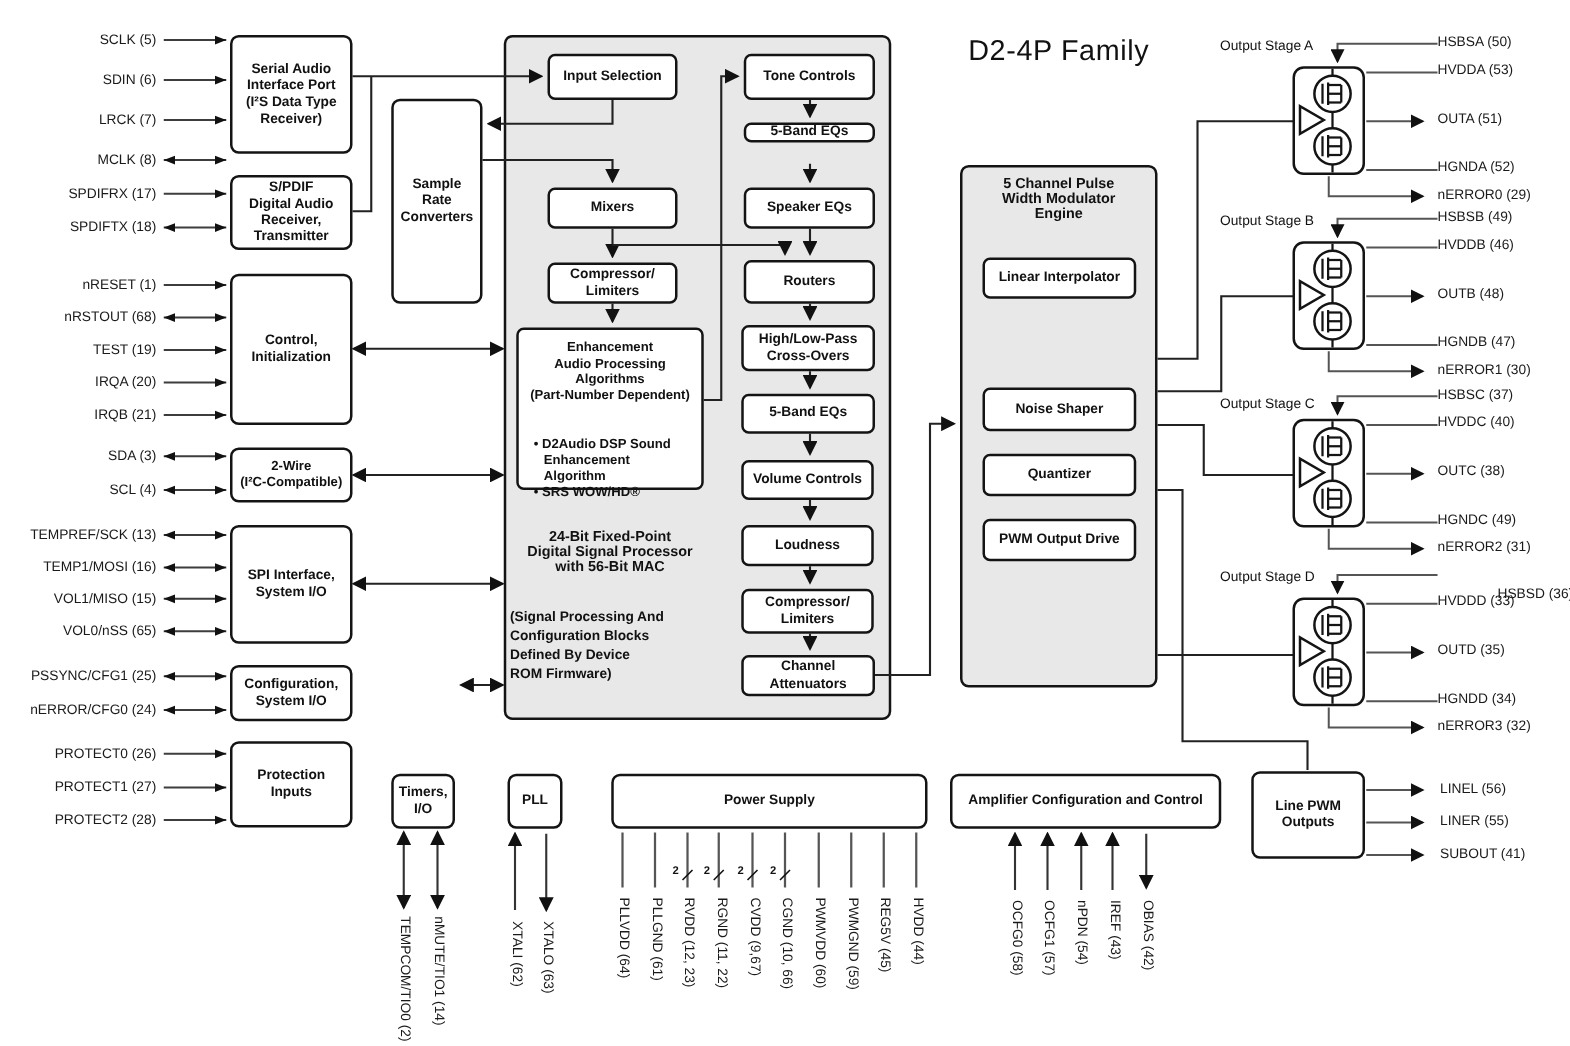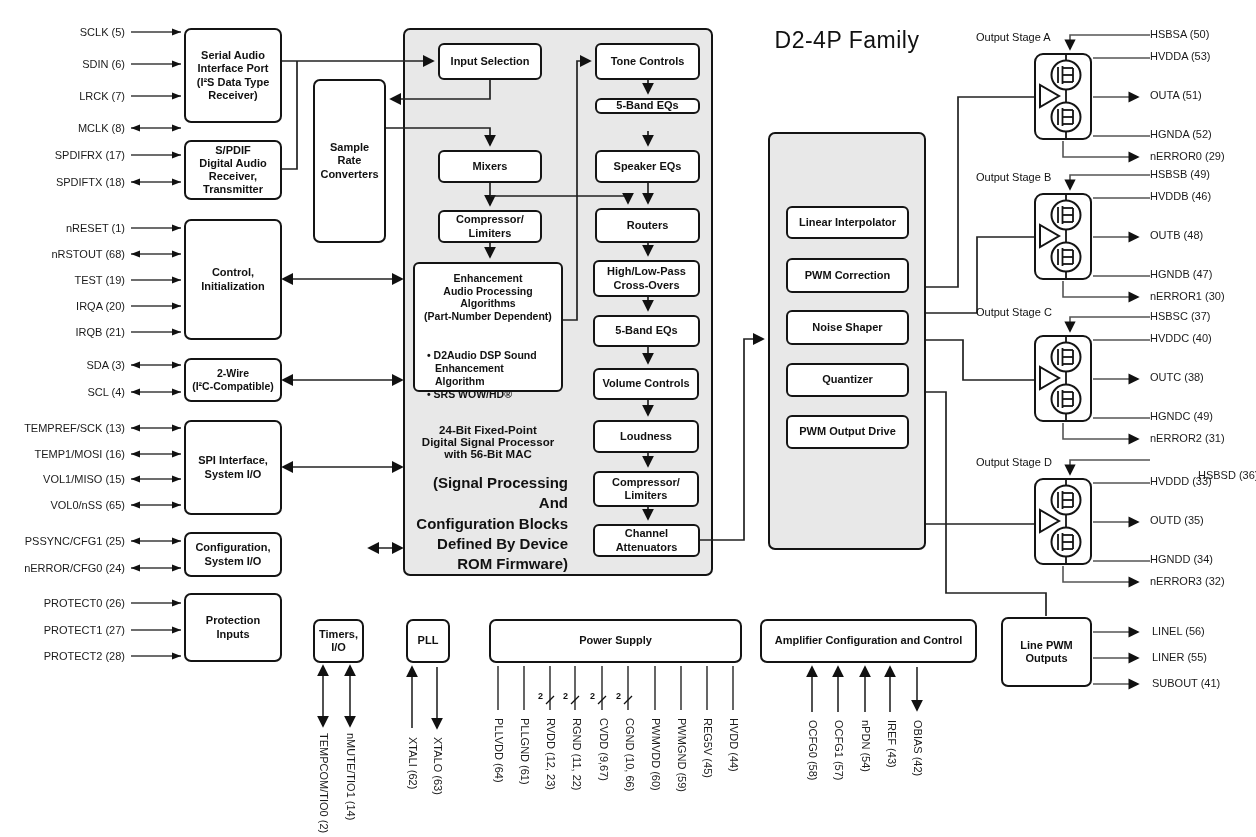--- a/index.html
+++ b/index.html
@@ -8,21 +8,21 @@
   svg.wires{position:absolute;left:0;top:0;z-index:1;}
   .blk{position:absolute;box-sizing:border-box;background:#fff;border:2.5px solid #141414;
        border-radius:7px;display:flex;align-items:center;justify-content:center;
        text-align:center;font-weight:bold;font-size:11px;line-height:1.2;white-space:pre-line;z-index:2;}
   .blk.gray{background:#e8e8e8;z-index:0;}
   .blk.inner{border-width:2px;border-radius:6px;z-index:2;}
   .floating-label{position:absolute;z-index:3;white-space:pre-line;}
   .title{font-size:23px;font-weight:normal;text-align:center;letter-spacing:.5px;}
   .pwm-title{font-weight:bold;font-size:11.5px;text-align:center;}
   .dsp-title{font-weight:bold;font-size:11.5px;text-align:center;}
-  .dsp-subtitle{font-weight:bold;font-size:15px;line-height:1.35;text-align:right;}
+  .dsp-subtitle{font-weight:bold;font-size:11px;line-height:1.35;text-align:left;margin-top:14px;}
   .stage-label{font-size:11px;}
   
   .enh{flex-direction:column;align-items:stretch;justify-content:flex-start;
        padding:8px 6px 0 6px;font-size:10.5px;}
   .enh .head{text-align:center;white-space:pre-line;}
   .enh .bullets{text-align:left;margin-top:1px;padding-left:14px;}
   .enh .bullets div{text-indent:-8px;line-height:1.25;}
   
   .lpins{position:absolute;left:0;width:182px;display:flex;flex-direction:column;
          justify-content:space-between;z-index:2;}
@@ -414,39 +414,41 @@
   <div class="blk inner" style="left:593px;top:524px;width:107px;height:33px;">Channel
 Attenuators</div>
   <div class="floating-label dsp-title" style="left:408px;top:424px;width:160px;">24-Bit Fixed-Point
 Digital Signal Processor
 with 56-Bit MAC</div>
   <div class="floating-label dsp-subtitle" style="left:408px;top:473px;width:160px;">(Signal Processing And
 Configuration Blocks
 Defined By Device
 ROM Firmware)</div>
 
+  <div class="floating-label pwm-title" style="left:773px;top:141px;width:148px;">5 Channel Pulse
+Width Modulator
+Engine</div>
   <div class="blk inner" style="left:786px;top:206px;width:123px;height:33px;">Linear Interpolator</div>
-  <div class="blk inner" style="left:786px;top:258px;width:123px;height:35px;">PWM Correction</div>
   <div class="blk inner" style="left:786px;top:310px;width:123px;height:35px;">Noise Shaper</div>
   <div class="blk inner" style="left:786px;top:363px;width:123px;height:34px;">Quantizer</div>
   <div class="blk inner" style="left:786px;top:415px;width:123px;height:34px;">PWM Output Drive</div>
 
   <div class="blk" style="left:1034px;top:53px;width:58px;height:87px;border-radius:9px;"></div>
   <div class="blk" style="left:1034px;top:193px;width:58px;height:87px;border-radius:9px;"></div>
   <div class="blk" style="left:1034px;top:335px;width:58px;height:87px;border-radius:9px;"></div>
   <div class="blk" style="left:1034px;top:478px;width:58px;height:87px;border-radius:9px;"></div>
   <svg class="wires" width="1256" height="837" viewBox="0 0 1256 837" style="z-index:3;">
     <use href="#stage-art" y="0"></use>
     <use href="#stage-art" y="140"></use>
     <use href="#stage-art" y="282"></use>
     <use href="#stage-art" y="425"></use>
   </svg>
   <div class="floating-label stage-label" style="left:976px;top:31px;">Output Stage A</div>
   <div class="floating-label stage-label" style="left:976px;top:171px;">Output Stage B</div>
-  <div class="floating-label stage-label" style="left:976px;top:306px;">Output Stage C</div>
+  <div class="floating-label stage-label" style="left:976px;top:317px;">Output Stage C</div>
   <div class="floating-label stage-label" style="left:976px;top:456px;">Output Stage D</div>
 
   <div class="rpins" style="top:28px;">
 
   <span class="rpin" style="top: 0px;">HSBSA (50)</span>
       <span class="rpin" style="top: 22px;">HVDDA (53)</span>
       <span class="rpin" style="top: 61px;">OUTA (51)</span>
       <span class="rpin" style="top: 100px;">HGNDA (52)</span>
       <span class="rpin" style="top: 122px;">nERROR0 (29)</span>
     </div>

